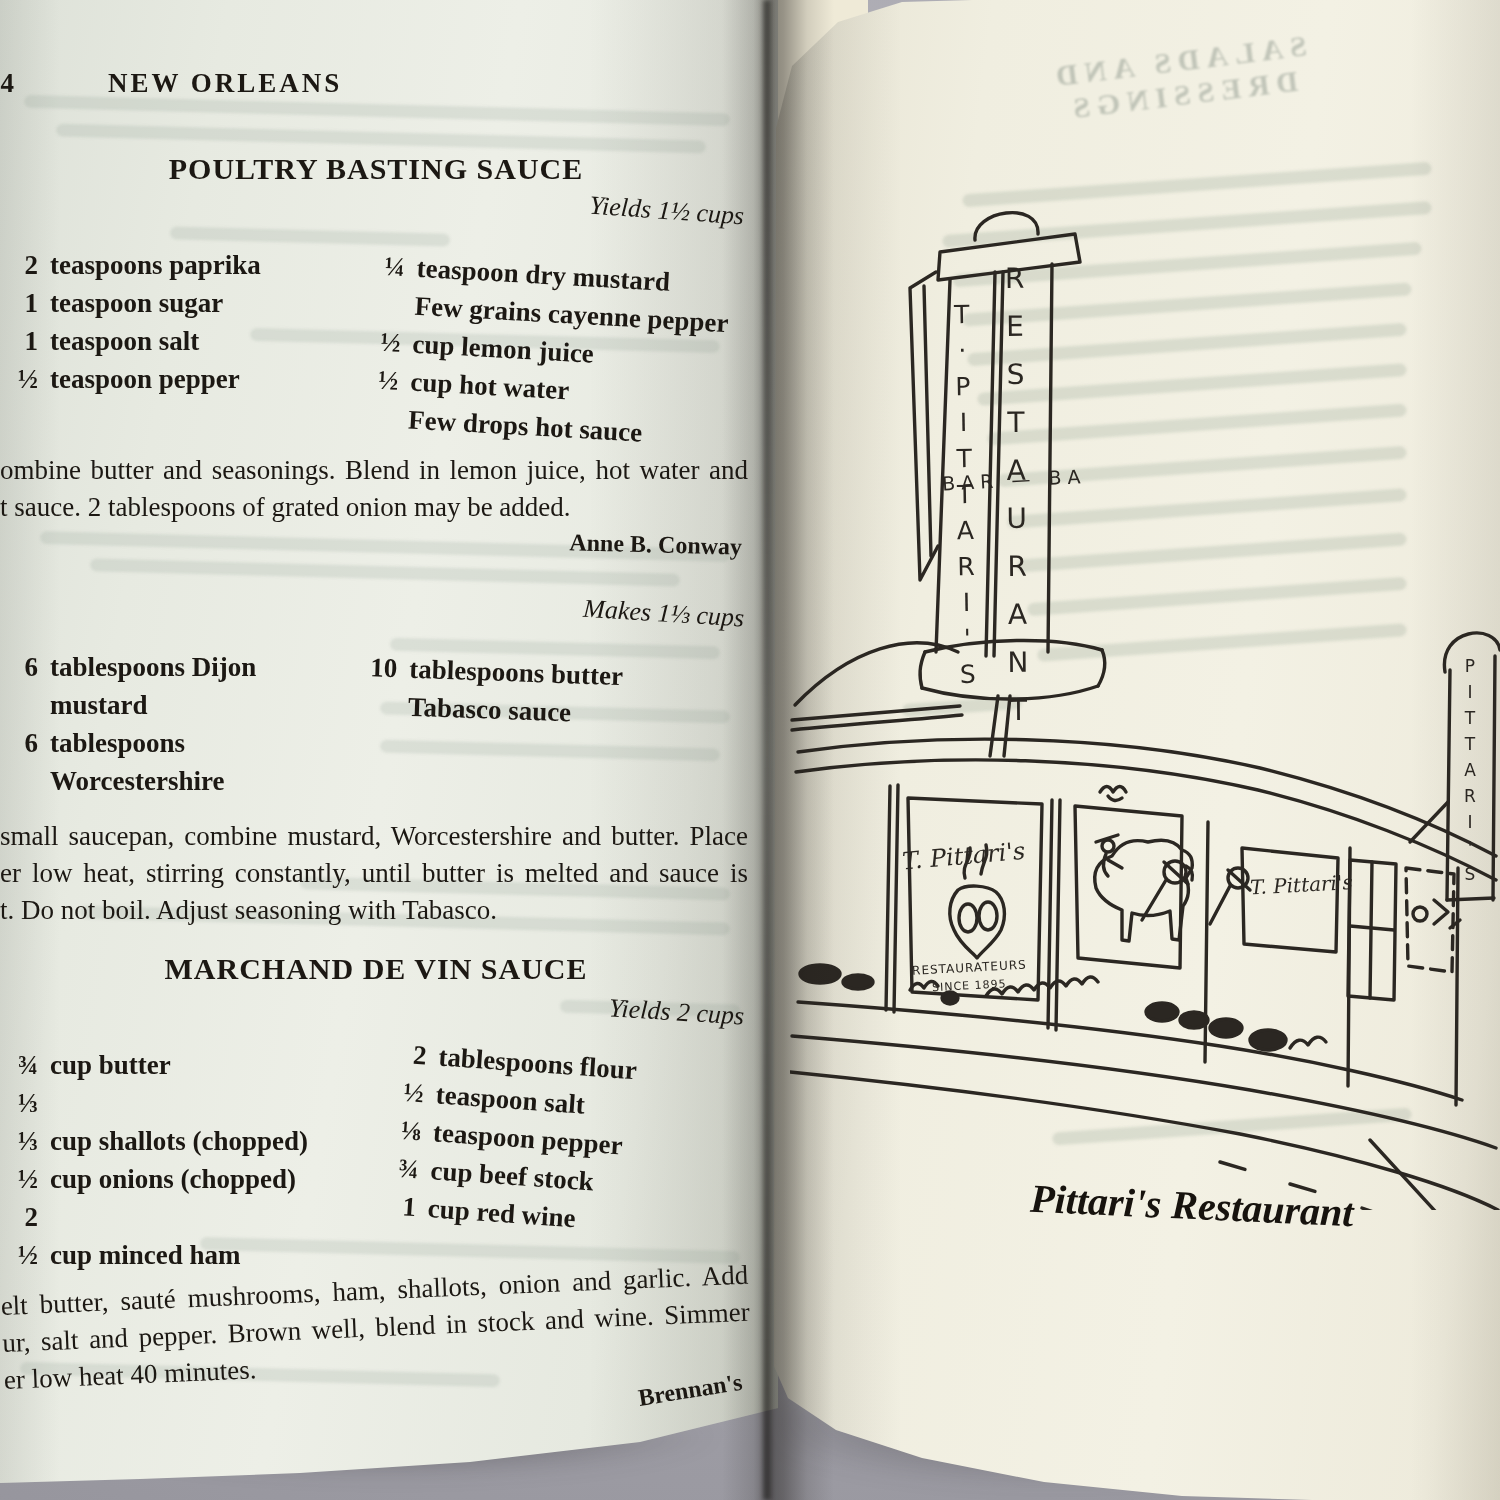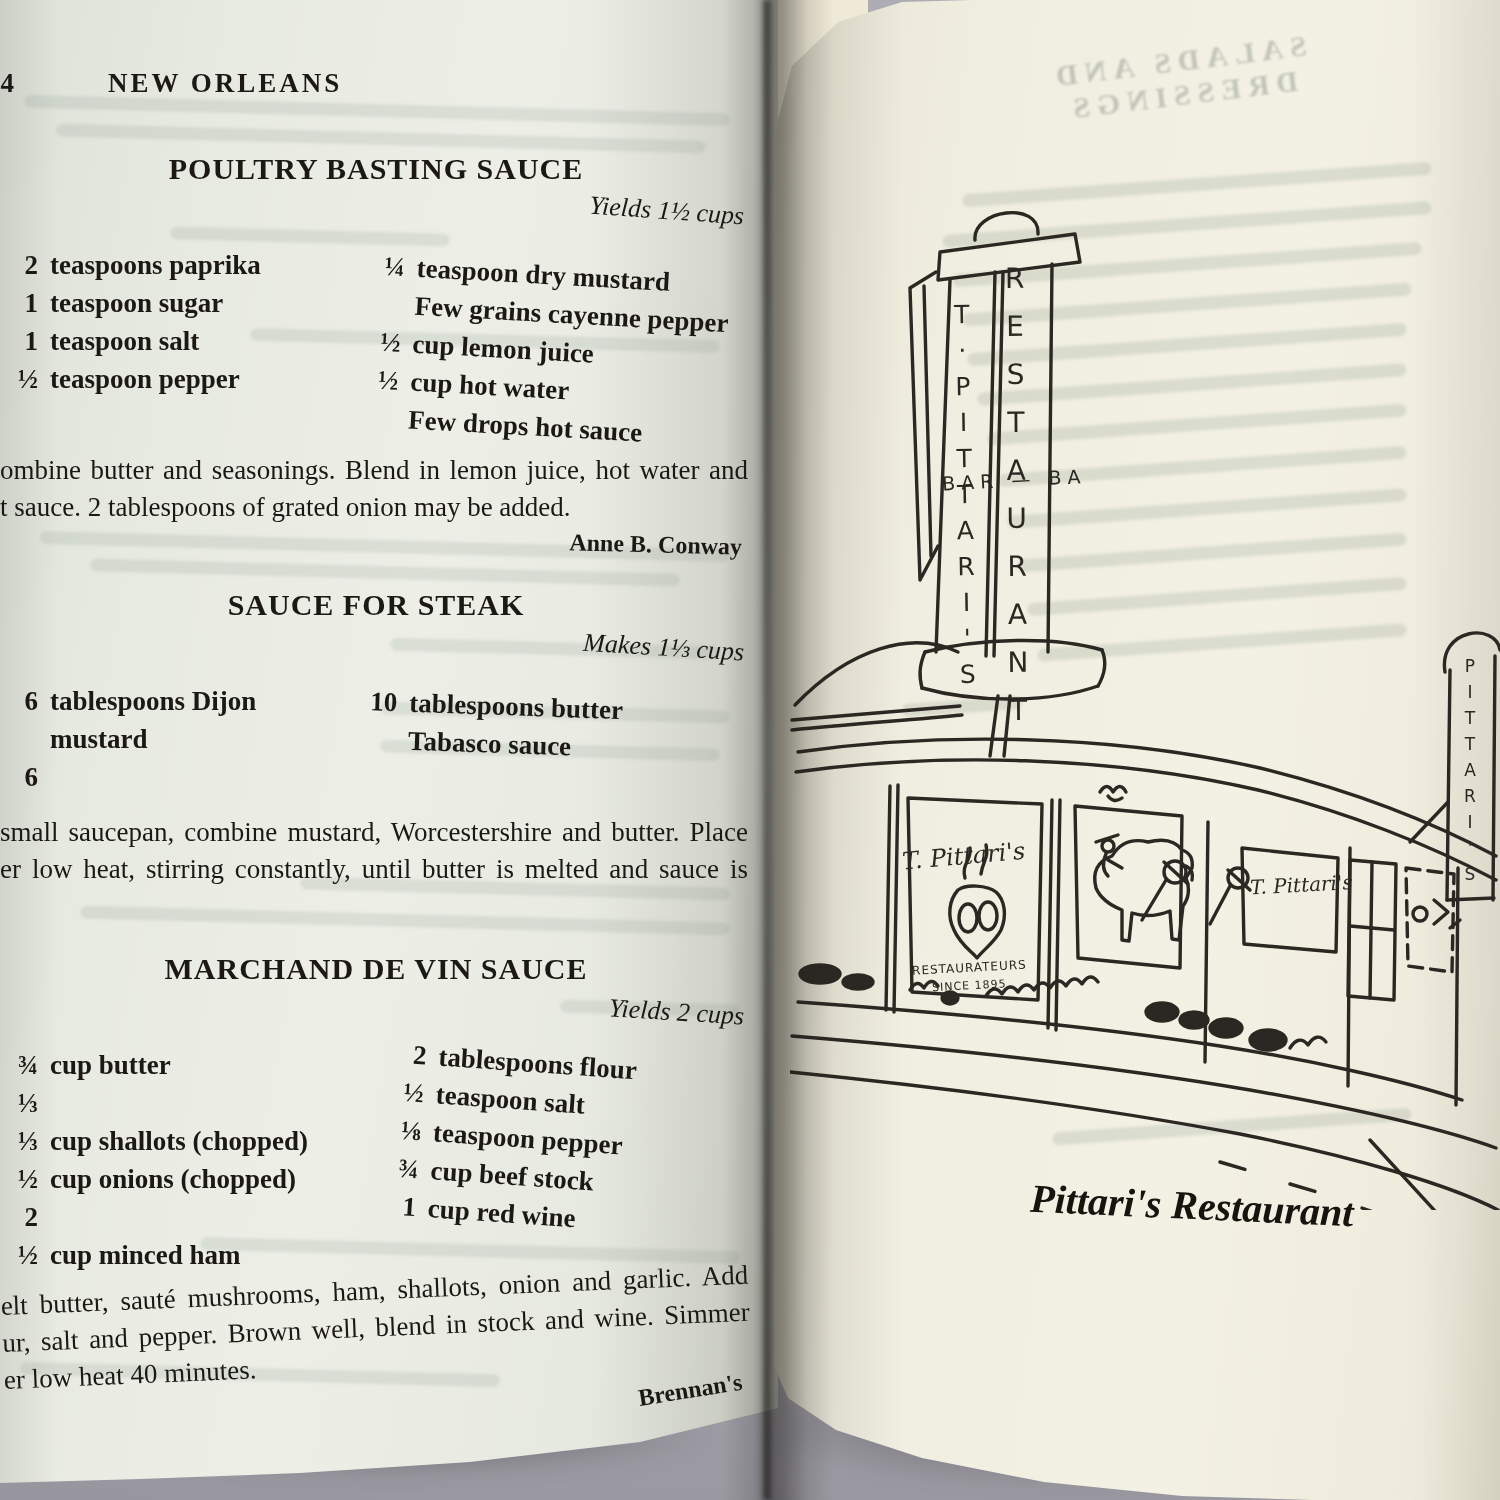--- a/index.html
+++ b/index.html
@@ -139,46 +139,47 @@
       </div>
     </div>
     <div class="body">
       <div class="jl">ombine butter and seasonings. Blend in lemon juice, hot water and</div>
       <div class="jl jlast">t sauce. 2 tablespoons of grated onion may be added.</div>
     </div>
     <div class="attrib" style="transform:rotate(1.5deg);">Anne B. Conway</div>
   </div>
 
   <div class="recipe" style="top:588px;">
-    <div class="r-title">SAUCE FOR STEAK</div>
     <div class="r-yield" style="transform:rotate(3.5deg);">Makes 1⅓ cups</div>
     <div class="cols">
       <div class="col" style="width:360px;">
         <div class="row">
             <span class="qty">6</span>
             <span class="item">tablespoons Dijon mustard</span>
           </div>
         <div class="row">
             <span class="qty">6</span>
+            <span class="item">tablespoons Worcestershire</span>
           </div>
       </div>
       <div class="col" style="width:370px;transform:rotate(2deg);transform-origin:left top;">
         <div class="row">
             <span class="qty">10</span>
             <span class="item">tablespoons butter</span>
           </div>
         <div class="row">
             <span class="qty"></span>
             <span class="item">Tabasco sauce</span>
           </div>
       </div>
     </div>
     <div class="body" style="margin-top:18px;">
       <div class="jl">small saucepan, combine mustard, Worcestershire and butter. Place</div>
       <div class="jl">er low heat, stirring constantly, until butter is melted and sauce is</div>
+      <div class="jl jlast">t. Do not boil. Adjust seasoning with Tabasco.</div>
     </div>
   </div>
 
   <div class="recipe" style="top:952px;">
     <div class="r-title">MARCHAND DE VIN SAUCE</div>
     <div class="r-yield" style="transform:rotate(3.5deg);">Yields 2 cups</div>
     <div class="cols">
       <div class="col" style="width:390px;">
         <div class="row">
             <span class="qty">¾</span>

